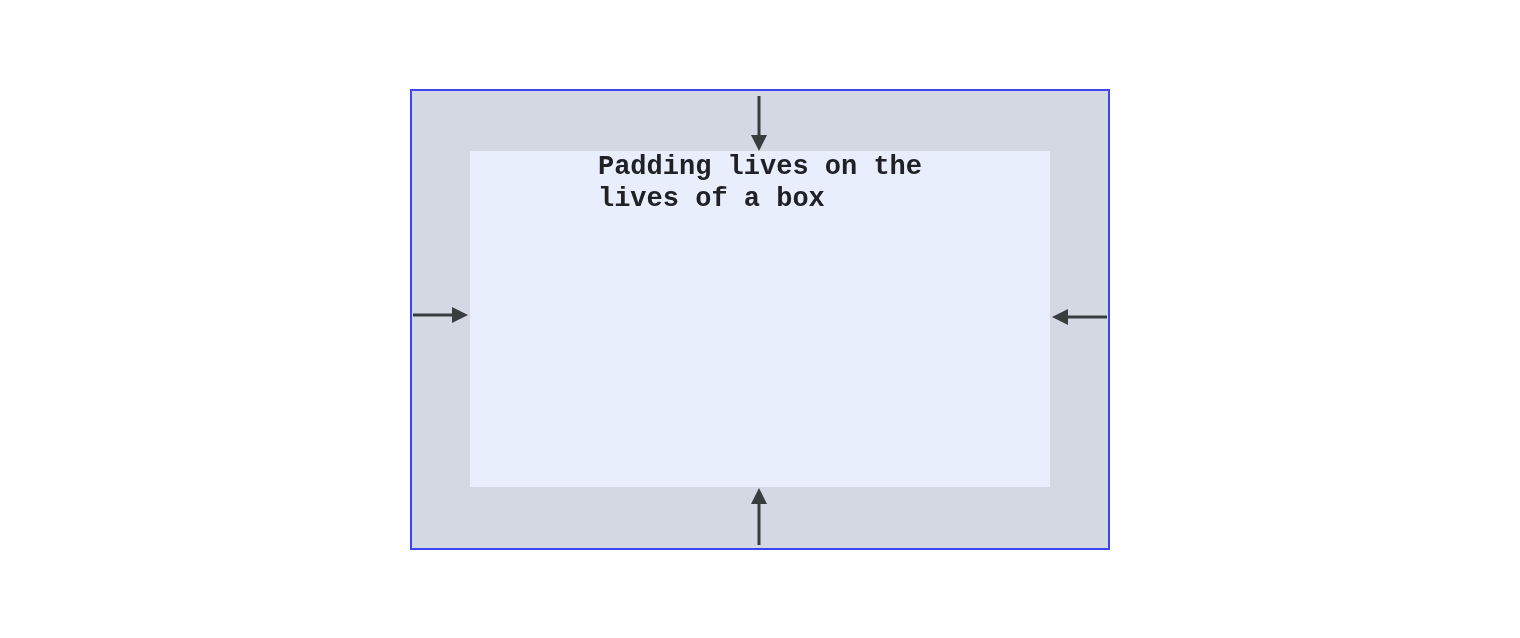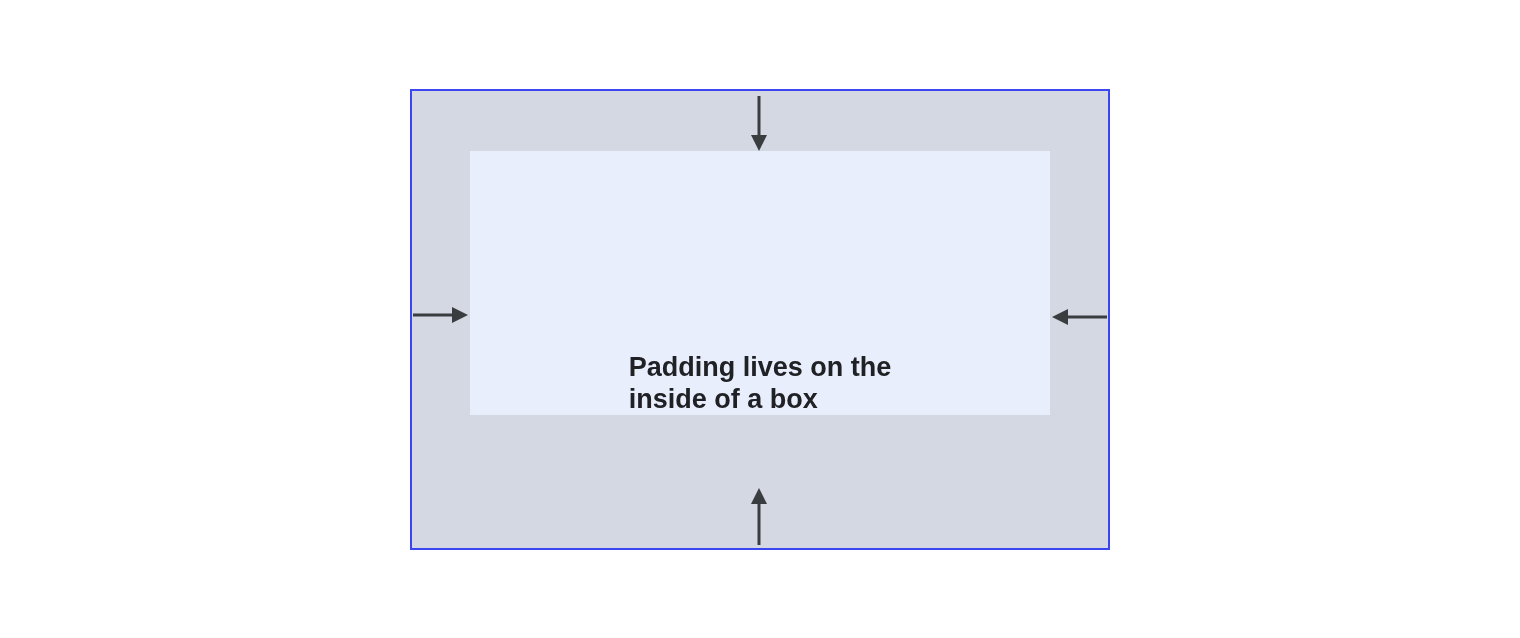--- a/index.html
+++ b/index.html
@@ -27,25 +27,26 @@
     width: 700px;
     height: 461px;
     background: var(--outer-fill);
     border: 2px solid var(--outer-border);
   }
   .inner-box {
     position: absolute;
     left: 470px;
     top: 151px;
     width: 580px;
-    height: 264px;
+    height: 336px;
     background: var(--inner-fill);
     display: flex;
-    align-items: flex-end;
+    align-items: flex-start;
     justify-content: center;
+    font-family: Liberation Mono, monospace;
   }
   .padding-label {
     color: var(--text);
     font-size: 27px;
     line-height: 32px;
     font-weight: 700;
     text-align: left;
   }
   .padding-label .line { display: block; }
   .arrow-svg {
@@ -59,21 +60,21 @@
 </head>
 <body>
 
 <div class="stage">
 
   <div class="outer-box"></div>
 
   <div class="inner-box">
     <div class="padding-label">
       <span class="line">Padding lives on the</span>
-      <span class="line">inside of a box</span>
+      <span class="line">lives of a box</span>
     </div>
   </div>
 
   <svg class="arrow-svg" style="left:744px; top:95px;" width="30" height="57" viewBox="0 0 30 57">
     <line x1="15" y1="1" x2="15" y2="41"></line>
     <polygon points="15,56 7,40 23,40"></polygon>
   </svg>
 
   <svg class="arrow-svg" style="left:744px; top:487px;" width="30" height="59" viewBox="0 0 30 59">
     <polygon points="15,1 7,17 23,17"></polygon>

